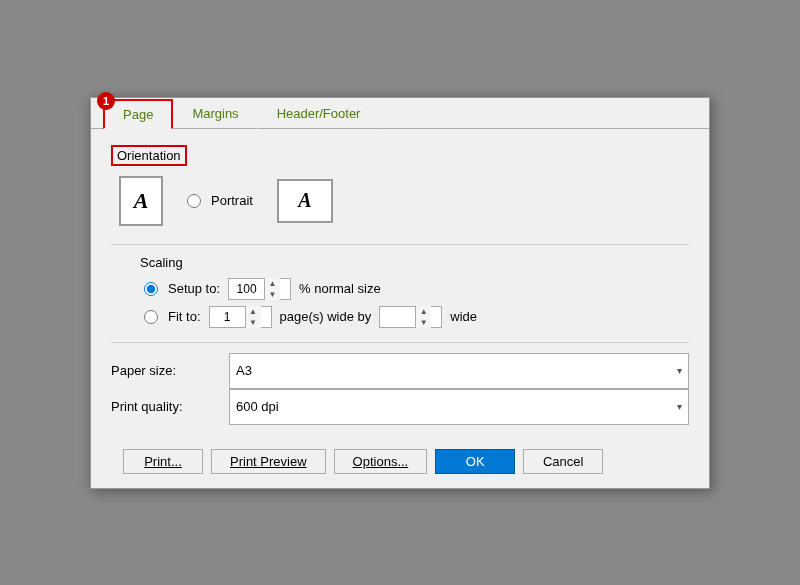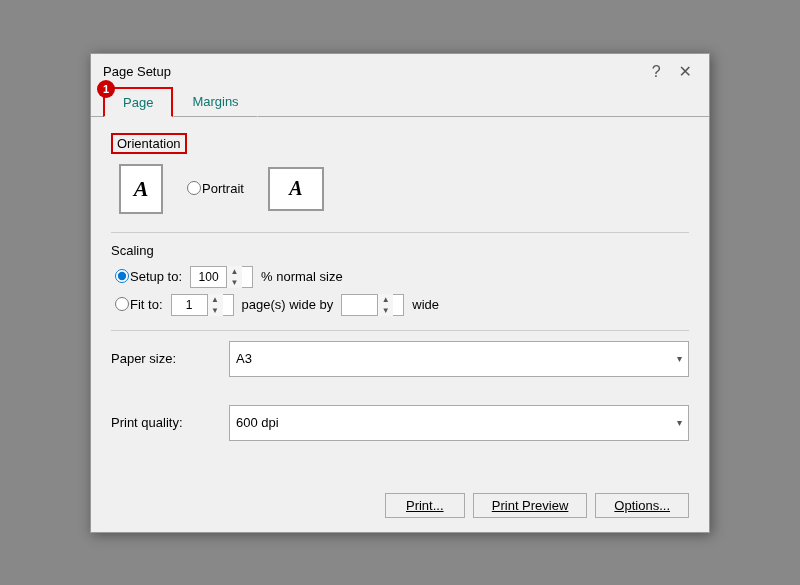--- a/index.html
+++ b/index.html
@@ -59,21 +59,21 @@
     }
     .tab {
       padding: 6px 18px;
       cursor: pointer;
       border: 1px solid transparent;
       border-bottom: none;
       background: #f0f0f0;
       font-size: 13px;
       position: relative;
       bottom: -1px;
-      color: #0f766e;
+      color: #4d7c0f;
     }
     .tab.active {
       border: 2px solid #d00;
       border-bottom: 1px solid #f0f0f0;
       background: #f0f0f0;
       font-weight: 400;
       z-index: 2;
     }
     .tab:not(.active) {
       border-bottom: 1px solid #aaa;
@@ -118,22 +118,22 @@
       font-family: Georgia, serif;
     }
     .orient-icon.landscape {
       width: 56px;
       height: 44px;
     }
 
     
     .radio-label {
       display: flex;
-      align-items: flex-start;
-      gap: 1px;
+      align-items: flex-end;
+      gap: 10px;
       cursor: pointer;
     }
     input[type=radio] {
       accent-color: #0078d4;
       width: 14px;
       height: 14px;
     }
     .badge-2 {
       display: inline-flex;
       align-items: center;
@@ -160,21 +160,21 @@
       padding: 2px 8px 2px 4px;
     }
 
     hr.divider {
       border: none;
       border-top: 1px solid #ccc;
       margin: 10px 0;
     }
 
     
-    .scaling-section { margin-bottom: 14px; }
+    .scaling-section { margin-bottom: 14px; margin-left: 29px; }
     .scaling-title { font-size: 13px; margin-bottom: 8px; }
     .scaling-row {
       display: flex;
       align-items: center;
       gap: 8px;
       margin-bottom: 6px;
       padding-left: 4px;
     }
 
     .spinner-input {
@@ -210,21 +210,21 @@
       font-size: 8px;
       color: #555;
       background: #f5f5f5;
     }
 
     
     .field-row {
       display: flex;
       align-items: center;
       gap: 8px;
-      margin-bottom: 28px;
+      margin-bottom: 0;
     }
     .field-label {
       font-size: 13px;
       width: 110px;
       color: #000;
     }
     .dropdown {
       flex: 1;
       height: 36px;
       border: 1px solid #aaa;
@@ -245,21 +245,21 @@
       font-size: 13px;
       width: 60px;
       height: 24px;
       outline: none;
     }
 
     
     .bottom-area {
       padding: 10px 20px 14px 32px;
       display: flex;
-      flex-direction: column;
+      flex-direction: row;
       gap: 8px;
       background: #f0f0f0;
     }
     .btn-row-top {
       display: flex;
       justify-content: flex-end;
       gap: 8px;
     }
     .btn-row-bottom {
       display: flex;
@@ -302,37 +302,33 @@
       align-items: center;
       justify-content: center;
       z-index: 10;
     }
   </style>
 </head>
 <body>
 
 <div class="dialog">
 
-  <div class="title-bar">
-    <span class="title-bar-left">Page Setup</span>
-    <div class="title-bar-right">
-      <button class="title-btn">?</button>
-      <button class="title-btn">✕</button>
-    </div>
-  </div>
 
   <div class="tabs">
     <div class="tab-wrapper">
       <div class="tab-badge">1</div>
       <div class="tab active">
         <span>Page</span>
       </div>
     </div>
     <div class="tab">
       <span>Margins</span>
+    </div>
+    <div class="tab">
+      <span>Header/Footer</span>
     </div>
   </div>
 
   <div class="content">
 
     <div>
       <div class="section-label">Orientation</div>
       <div class="orientation-row">
 
         <div class="orient-icon">A</div>
@@ -409,14 +405,18 @@
 
 
   </div>
 
   <div class="bottom-area">
     <div class="btn-row-top">
       <button class="btn btn-underline">Print...</button>
       <button class="btn btn-underline">Print Preview</button>
       <button class="btn btn-underline">Options...</button>
     </div>
+    <div class="btn-row-bottom">
+      <button class="btn btn-ok">OK</button>
+      <button class="btn">Cancel</button>
+    </div>
   </div>
 </div>
 
 </body></html>

